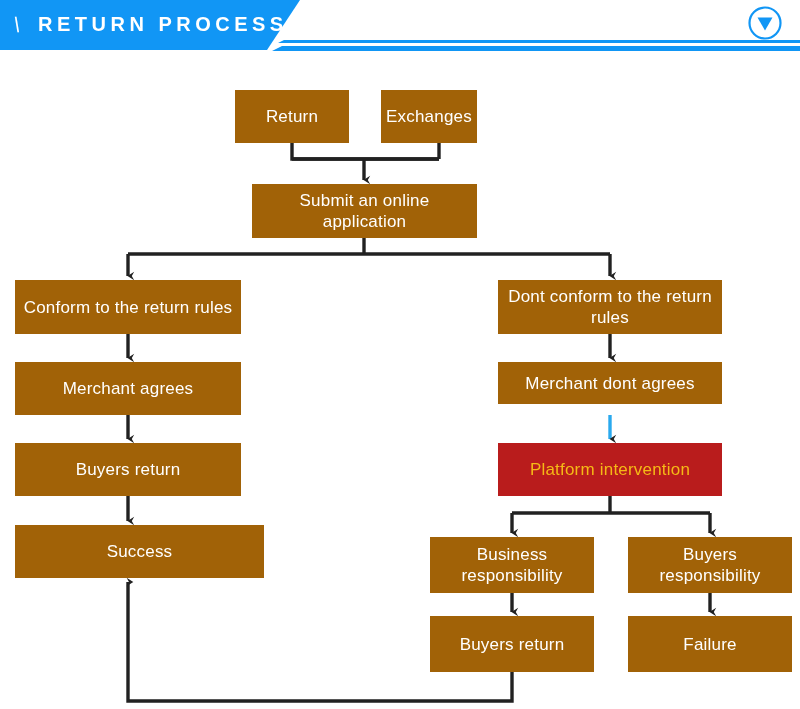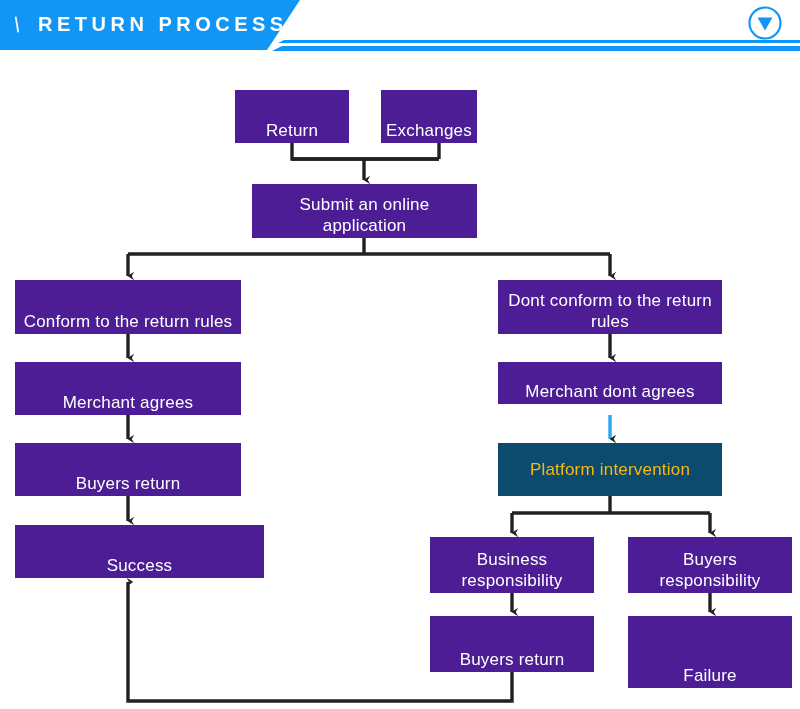--- a/index.html
+++ b/index.html
@@ -93,22 +93,22 @@
     display: flex;
     align-items: center;
     justify-content: center;
     text-align: center;
     color: #ffffff;
     font-size: 17px;
     line-height: 21px;
     padding: 2px 4px;
     letter-spacing: 0.2px;
   }
-  .node.blue { background: #4c1d95; align-items: flex-end; }
-  .node.orange { background: #0c4a6e; color: #f5b916; }
+  .node.blue { background: #a16207; }
+  .node.orange { background: #b91c1c; color: #f5b916; }
   .node span { display: block; }
 </style>
 </head>
 <body>
 
 <div id="header">
   <div class="header-banner"></div>
   <div class="header-slash">\</div>
   <div class="header-title">RETURN PROCESS</div>
   <div class="header-line-a"></div>
@@ -212,17 +212,17 @@
   </div>
 
   <div class="node blue" style="left:628px; top:479px; width:164px; height:56px;">
     <span>Buyers responsibility</span>
   </div>
 
   <div class="node blue" style="left:430px; top:558px; width:164px; height:56px;">
     <span>Buyers return</span>
   </div>
 
-  <div class="node blue" style="left:628px; top:558px; width:164px; height:72px;">
+  <div class="node blue" style="left:628px; top:558px; width:164px; height:56px;">
     <span>Failure</span>
   </div>
 
 </div>
 
 </body></html>

